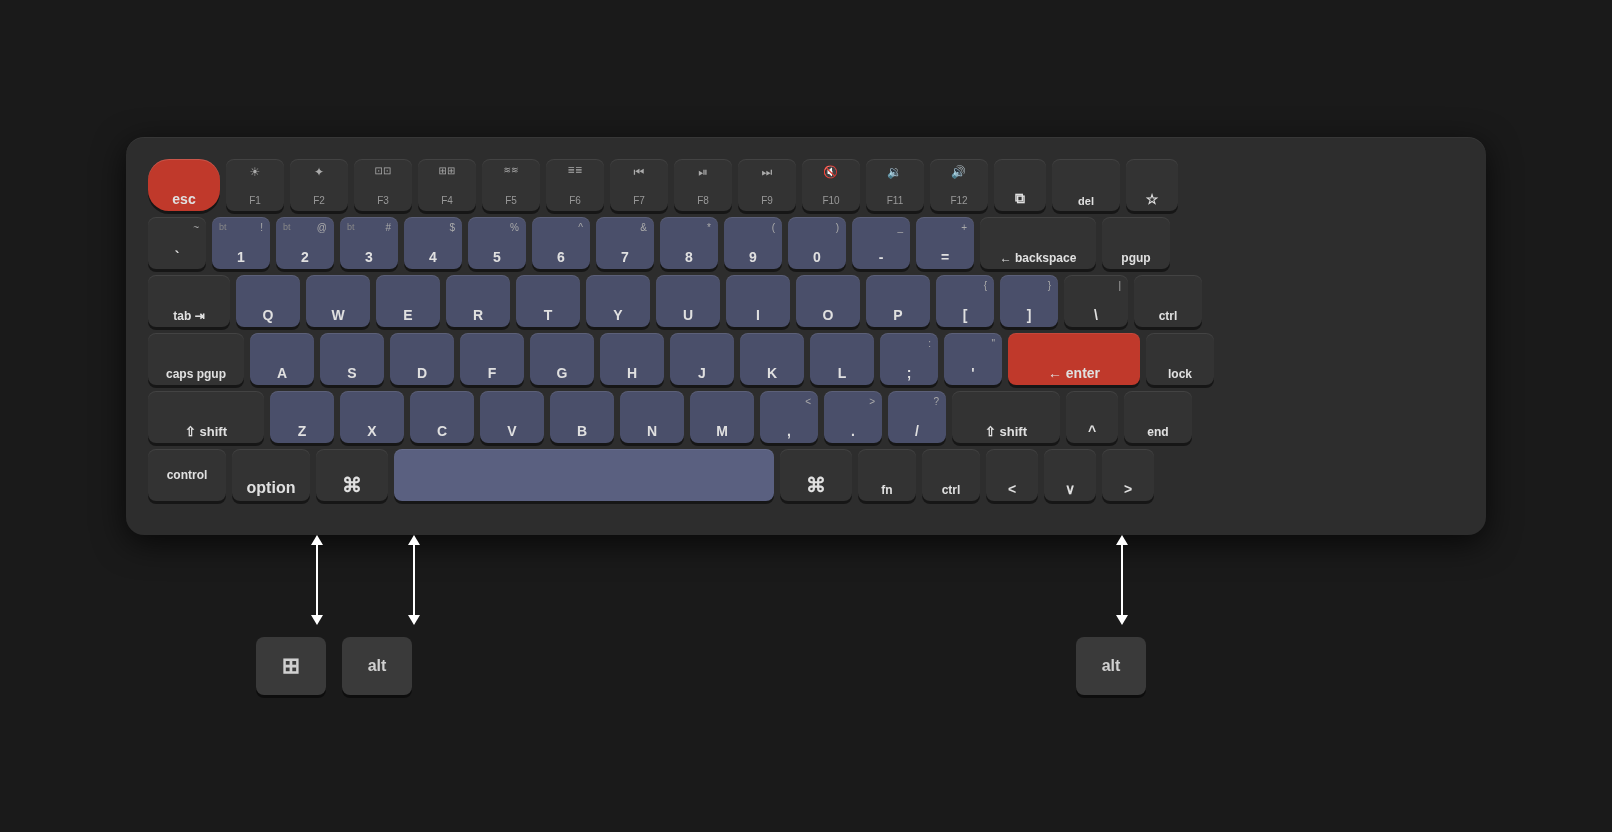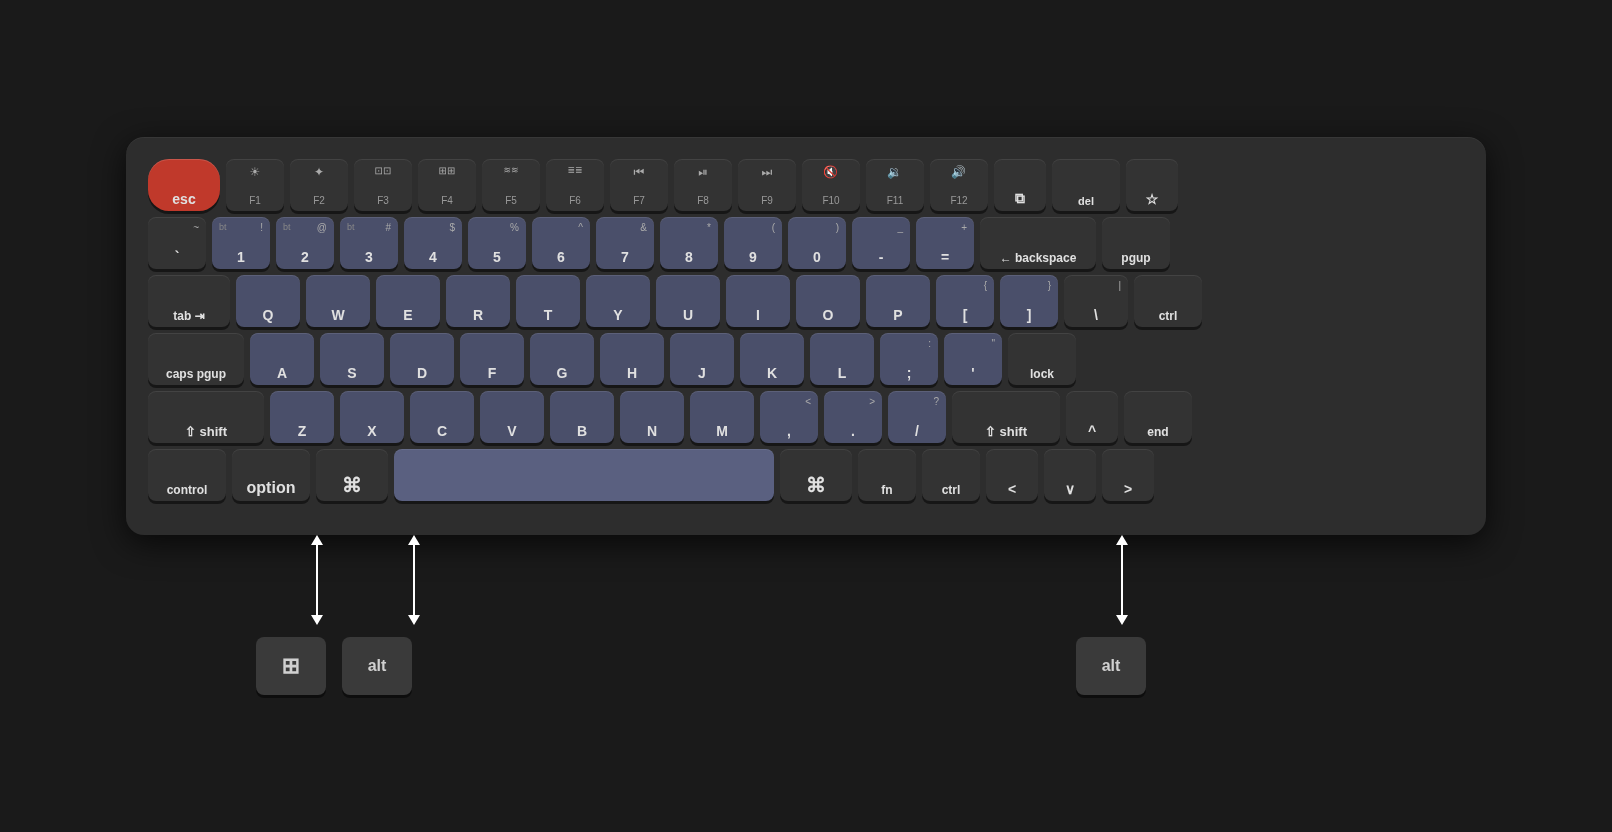--- a/index.html
+++ b/index.html
@@ -121,20 +121,21 @@
       color: #bbb;
     }
     .key.space-key {
       min-width: 380px;
       background: #5a6080;
     }
     .key.control-key {
       min-width: 78px;
       font-size: 11px;
       color: #bbb;
+      justify-content: center;
     }
     .key.option-key {
       min-width: 78px;
       font-size: 11px;
       color: #bbb;
     }
     .key.cmd-key {
       min-width: 72px;
       font-size: 16px;
     }
@@ -412,20 +413,23 @@
         <span class="main-label">L</span>
       </div>
       <div class="key gray-blue" style="min-width:58px;">
         <span class="top-label">:</span>
         <span class="main-label">;</span>
       </div>
       <div class="key gray-blue" style="min-width:58px;">
         <span class="top-label">"</span>
         <span class="main-label">'</span>
       </div>
+      <div class="key enter-key">
+        <span class="main-label">← enter</span>
+      </div>
       <div class="key dark wide-right">
         <span class="main-label" style="font-size:12px;">lock</span>
       </div>
     </div>
 
     <div class="key-row">
       <div class="key shift-key dark">
         <span class="main-label" style="font-size:13px;">⇧ shift</span>
       </div>
       <div class="key gray-blue" style="min-width:64px;">

